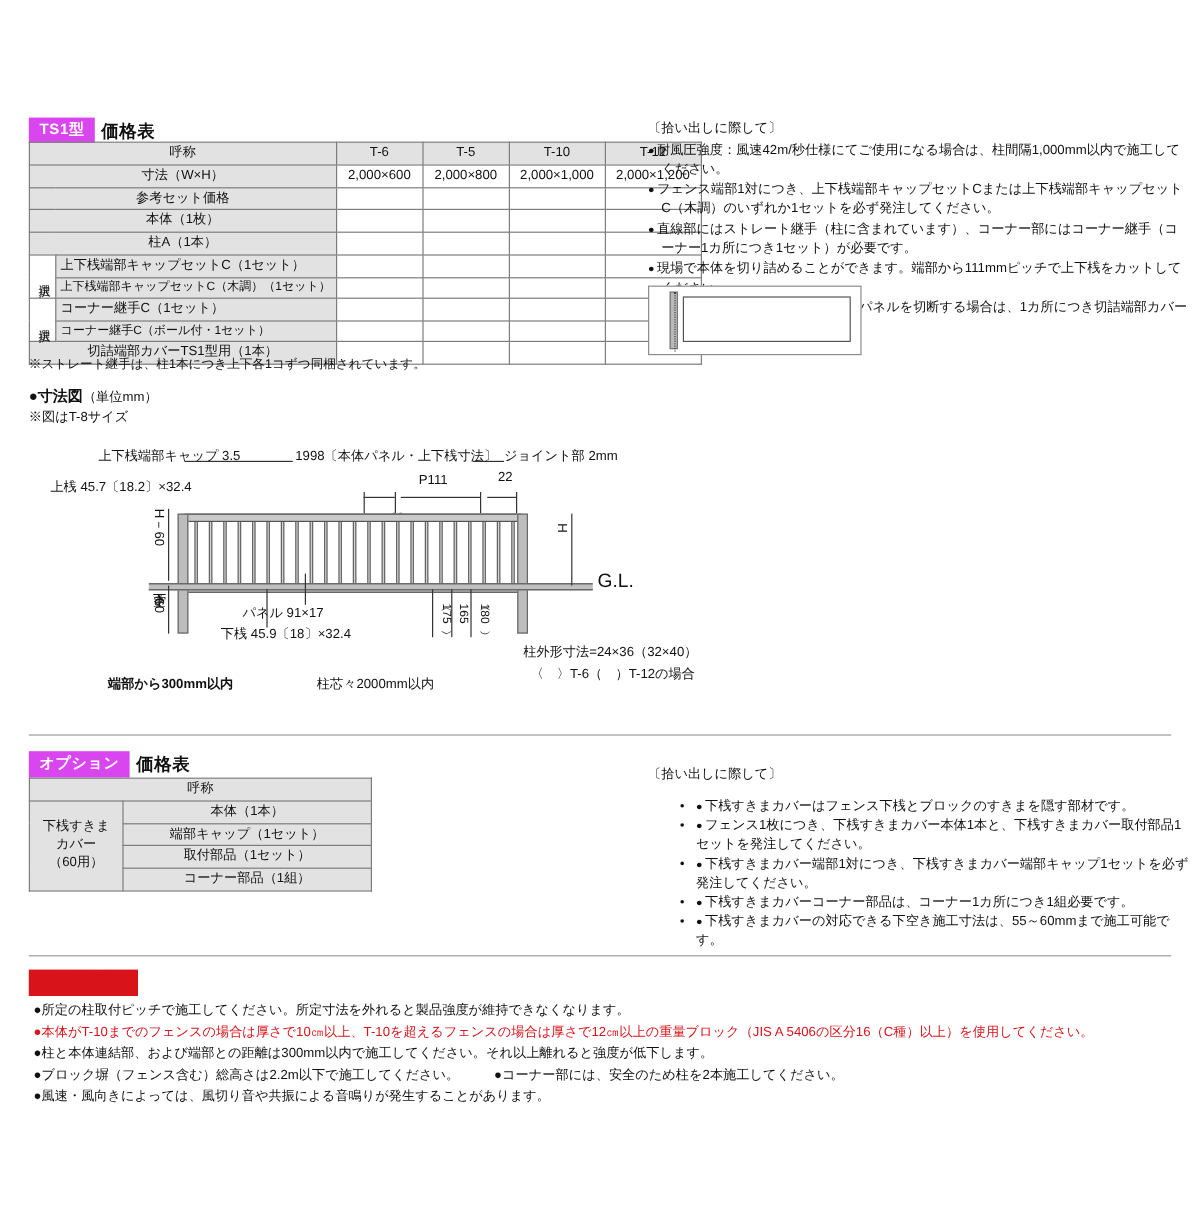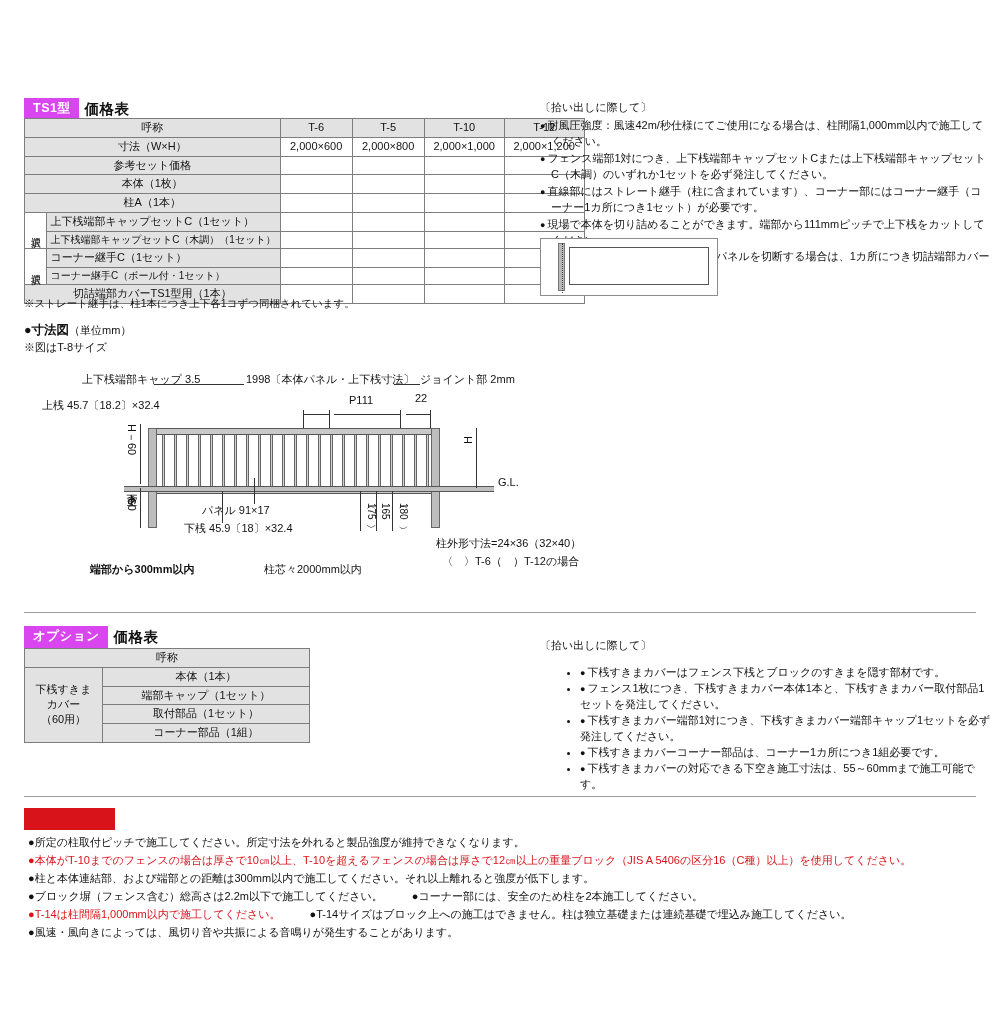--- a/index.html
+++ b/index.html
@@ -282,21 +282,21 @@
     <div class="picket" style="left:354px; top:77px; height:52px;"></div>
     <div class="picket" style="left:366px; top:77px; height:52px;"></div>
     <div class="picket" style="left:378px; top:77px; height:52px;"></div>
     <div class="picket" style="left:390px; top:77px; height:52px;"></div>
     <div class="picket" style="left:402px; top:77px; height:52px;"></div>
 
     <div class="post2" style="left:124px; top:70px; width:9px; height:100px;"></div>
     <div class="post2" style="left:407px; top:70px; width:9px; height:100px;"></div>
 
     <div class="ground" style="left:100px; top:128px; width:370px;"></div>
-    <div class="dtext" style="left:474px; top:118px; font-size:11px;">G.L.</div>
+    <div class="dtext" style="left:474px; top:118px; font-size:16px;">G.L.</div>
 
     <div class="dtext v" style="left:100px; top:66px;">H－60</div>
     <div class="linev" style="left:116px; top:66px; height:60px;"></div>
     <div class="dtext v" style="left:438px; top:78px;">H</div>
     <div class="linev" style="left:452px; top:70px; height:60px;"></div>
     <div class="dtext v" style="left:100px; top:128px;">下空き60</div>
     <div class="linev" style="left:116px; top:130px; height:40px;"></div>
 
     <div class="dtext" style="left:178px; top:145px;">パネル 91×17</div>
     <div class="linev" style="left:230px; top:120px; height:26px;"></div>
@@ -364,17 +364,16 @@
 
   <div id="caution-head">
     <span class="tag red">注　意</span>
   </div>
 
   <div id="caution">
     <div><span>●所定の柱取付ピッチで施工してください。所定寸法を外れると製品強度が維持できなくなります。</span></div>
     <div><span class="red">●本体がT-10までのフェンスの場合は厚さで10㎝以上、T-10を超えるフェンスの場合は厚さで12㎝以上の重量ブロック（JIS A 5406の区分16（C種）以上）を使用してください。</span></div>
     <div><span>●柱と本体連結部、および端部との距離は300mm以内で施工してください。それ以上離れると強度が低下します。</span></div>
     <div><span>●ブロック塀（フェンス含む）総高さは2.2m以下で施工してください。</span><span class="gap"></span><span>　●コーナー部には、安全のため柱を2本施工してください。</span></div>
-    <div><span class="red">●T-14は柱間隔1,000mm以内で施工してください。</span><span class="gap"></span><span>　●T-14サイズはブロック上への施工はできません。柱は独立基礎または連続基礎で埋込み施工してください。</span></div>
     <div><span>●風速・風向きによっては、風切り音や共振による音鳴りが発生することがあります。</span></div>
   </div>
 
 </div>
 
 </body></html>

